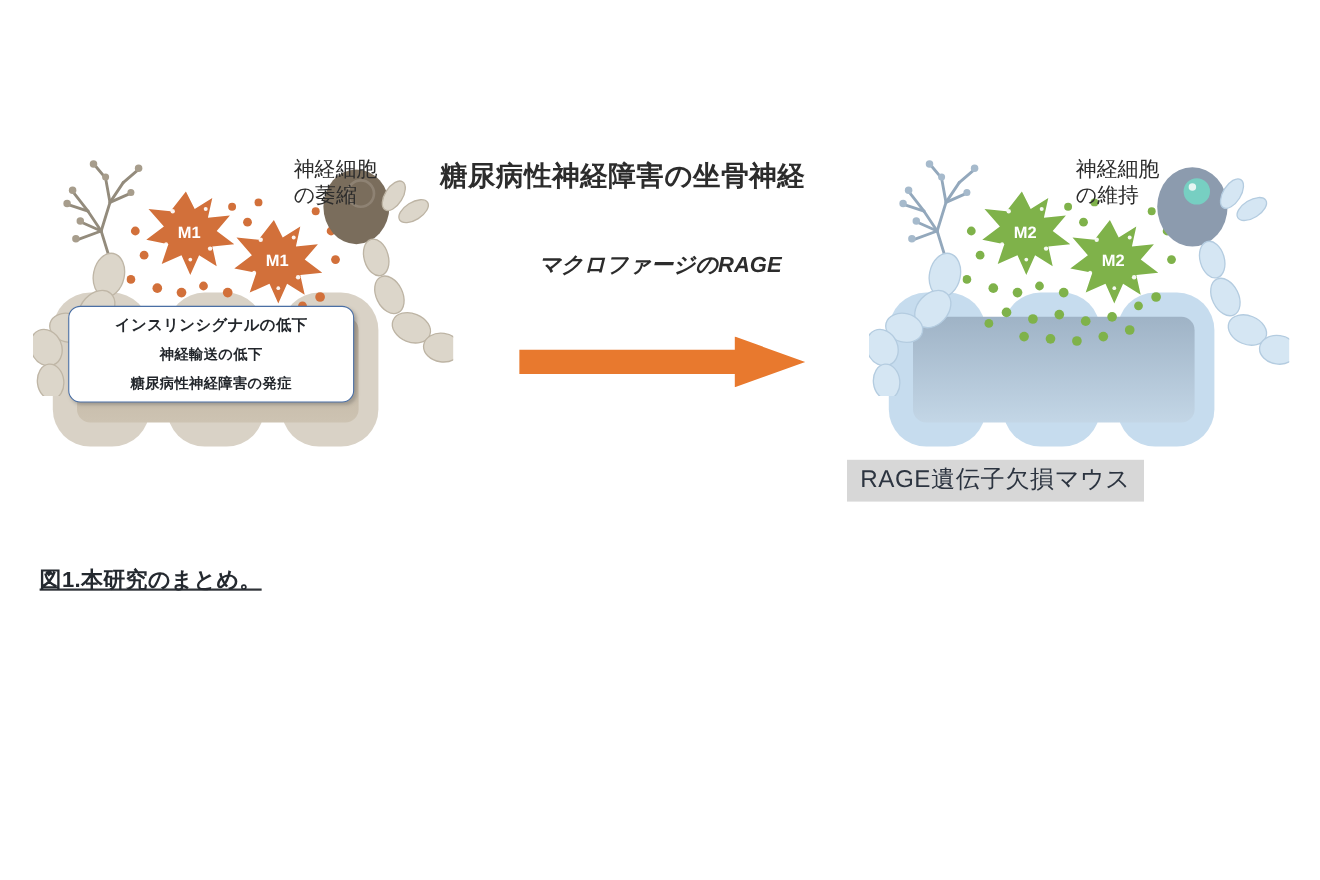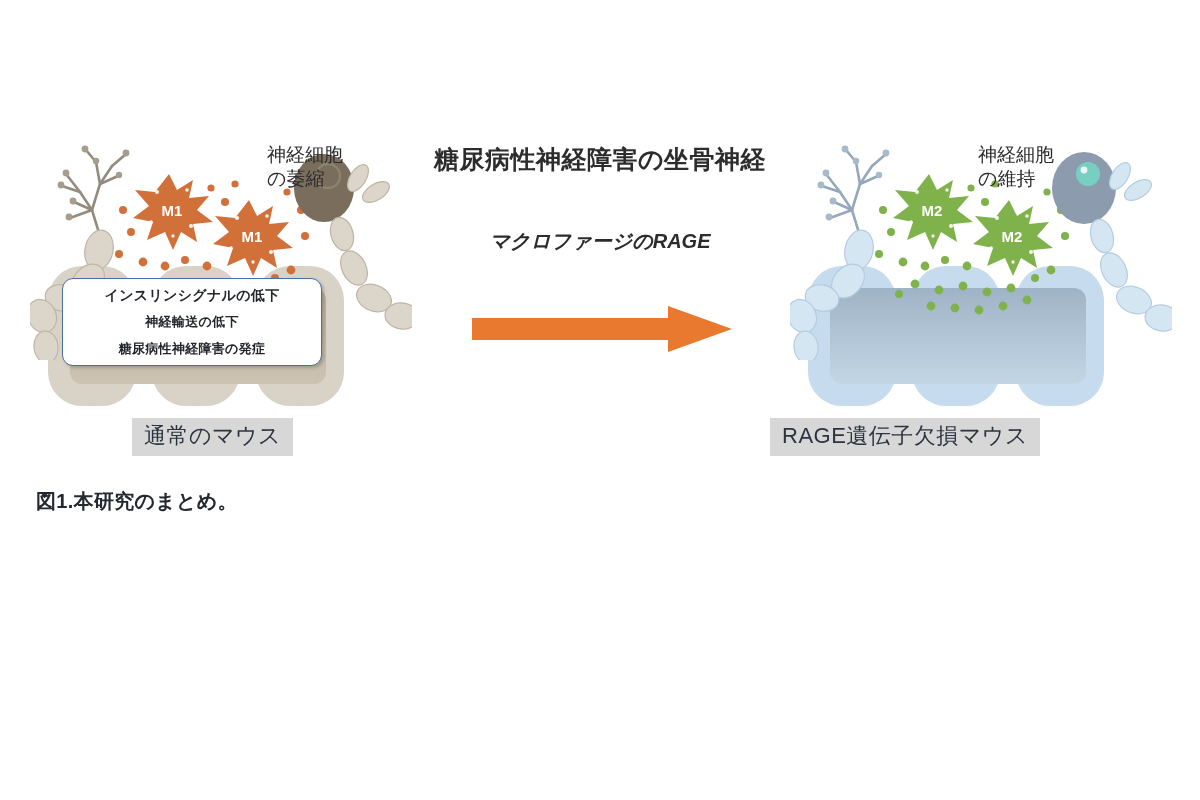--- a/index.html
+++ b/index.html
@@ -12,21 +12,21 @@
     overflow:hidden;
     position:relative;
   }
   .page{position:relative;width:1200px;height:800px;}
 
   
   .figure{position:absolute;left:0;top:118px;width:1200px;height:370px;}
 
   .fig-title{
     position:absolute;left:400px;top:25px;width:400px;
-    text-align:center;
+    text-align:left;
     font-size:25px;font-weight:700;letter-spacing:.5px;
     color:#2c2c2c;
     white-space:nowrap;
   }
 
   .panel{position:absolute;top:0;width:400px;height:370px;}
   .panel-left{left:20px;}
   .panel-right{left:780px;}
 
   
@@ -99,21 +99,21 @@
     width:360px;text-align:center;
     font-size:20px;font-weight:700;line-height:1.32;color:#2c2c2c;
     white-space:nowrap;
     font-style:italic;
   }
   .arrow{
     position:absolute;left:52px;top:78px;width:260px;height:46px;
   }
 
   
-  .caption{position:absolute;left:36px;top:488px;width:1130px;}
+  .caption{position:absolute;left:36px;top:514px;width:1130px;text-decoration:underline;}
   .cap-title{
     font-size:20px;font-weight:700;color:#24292f;
     margin:0 0 14px 0;letter-spacing:.3px;
   }
   .cap-body{
     font-size:19px;font-weight:400;color:#3a4148;
     line-height:1.72;letter-spacing:.2px;
     text-align:justify;
     margin:0;
   }
@@ -243,21 +243,20 @@
           </g>
         </svg>
       </div>
 
       <div class="msgbox">
         <div class="line first">インスリンシグナルの低下</div>
         <div class="line">神経輸送の低下</div>
         <div class="line">糖尿病性神経障害の発症</div>
       </div>
 
-      <div class="grouplabel grouplabel-left">通常のマウス</div>
     </div>
 
     <div class="callout callout-left">
       <div>神経細胞</div>
       <div>の萎縮</div>
     </div>
 
     <div class="center">
       <div class="center-text">マクロファージのRAGE</div>
       <div class="arrow">

